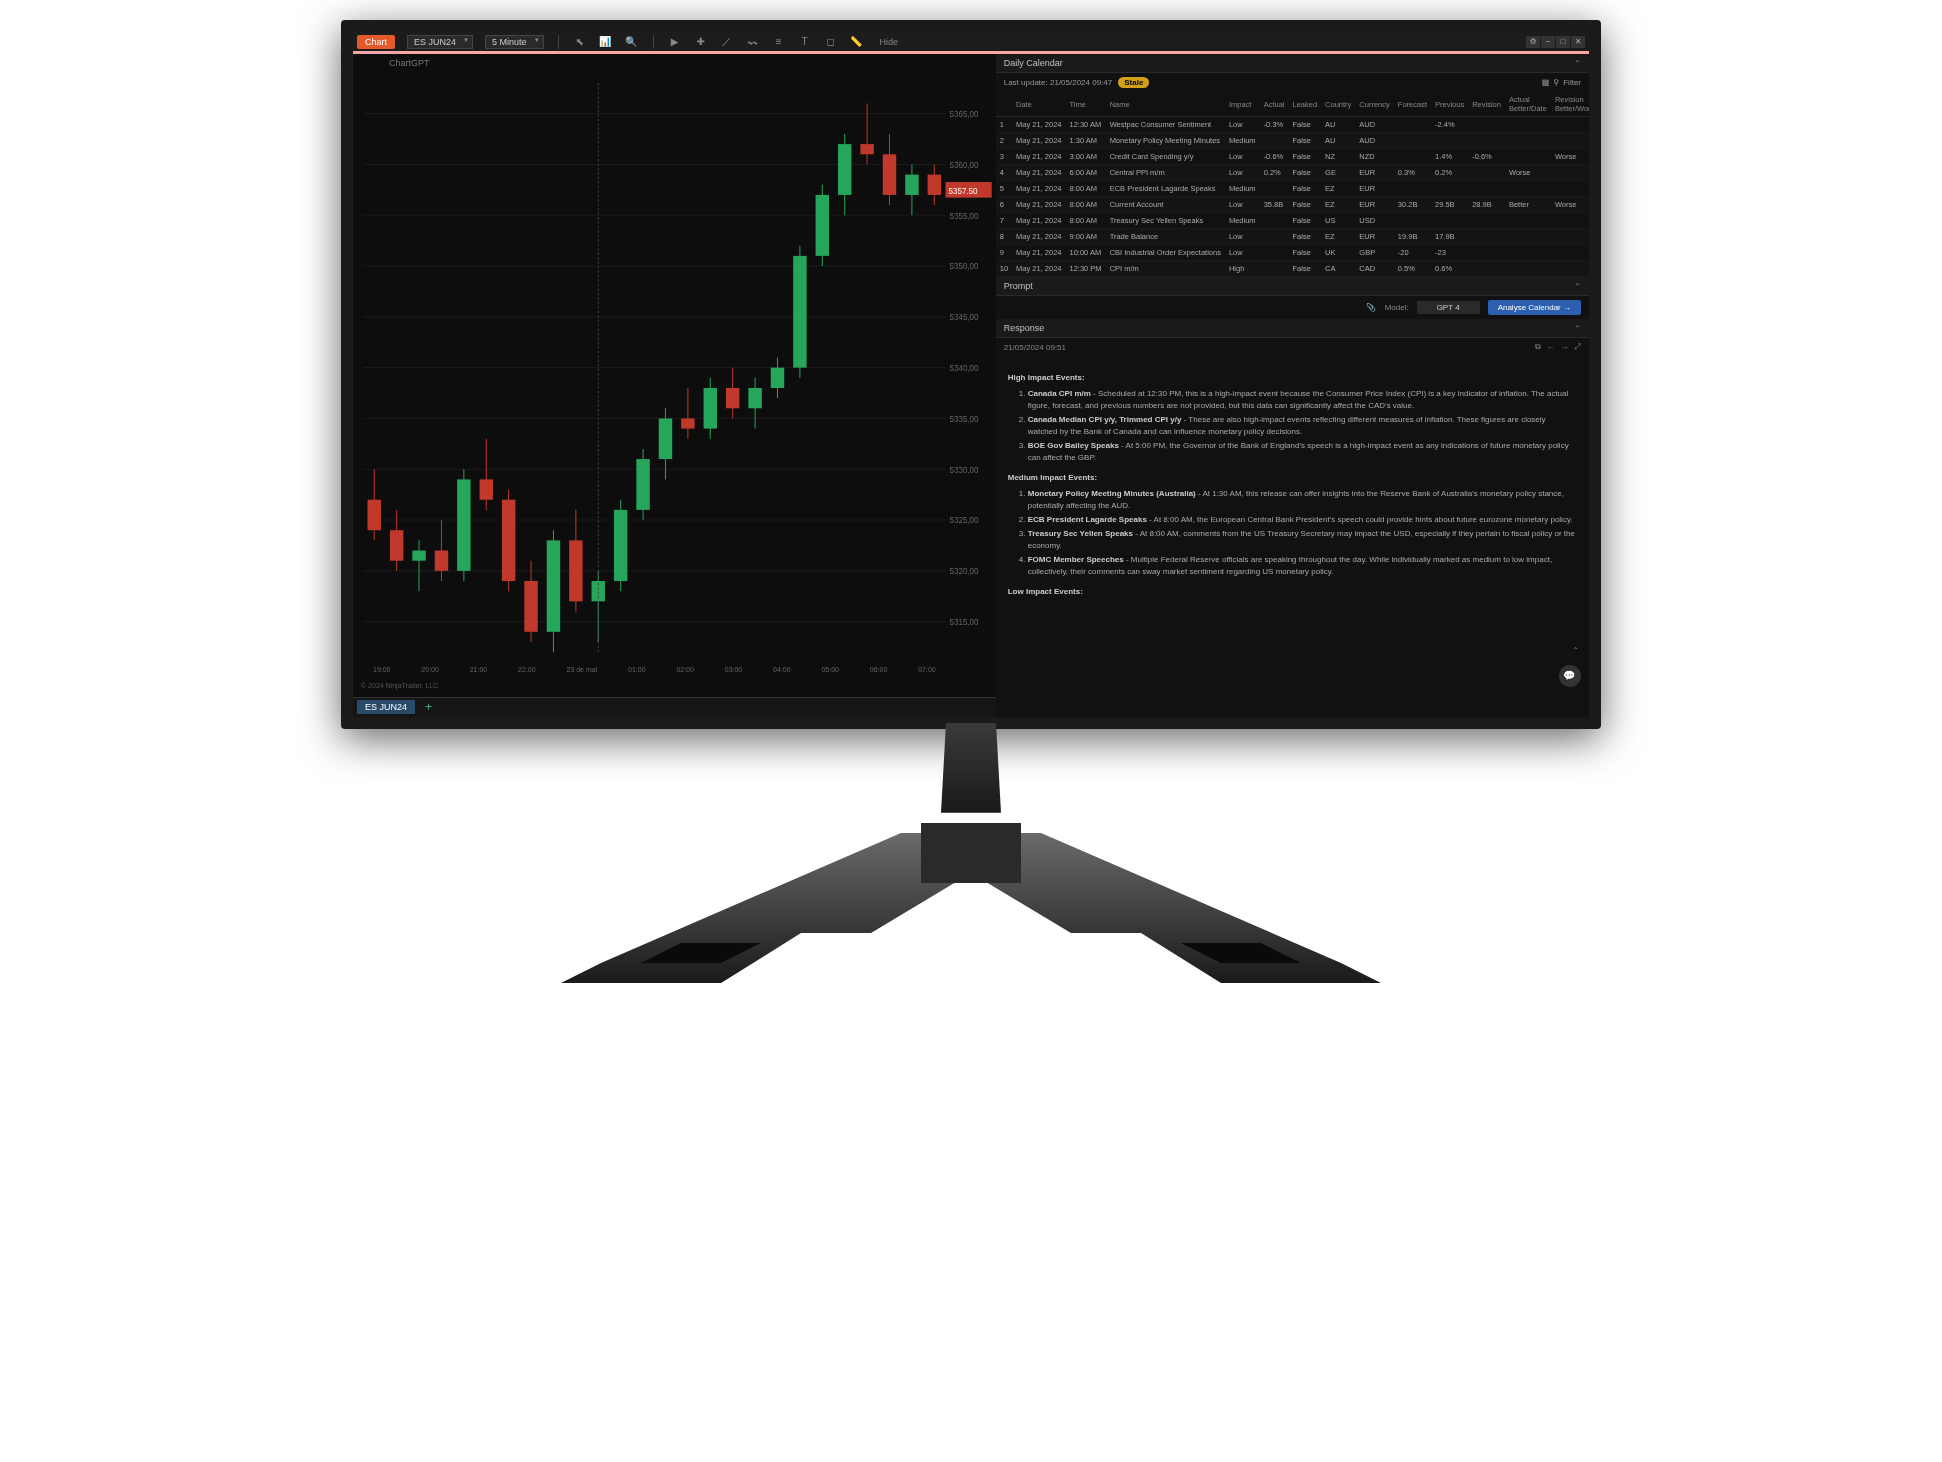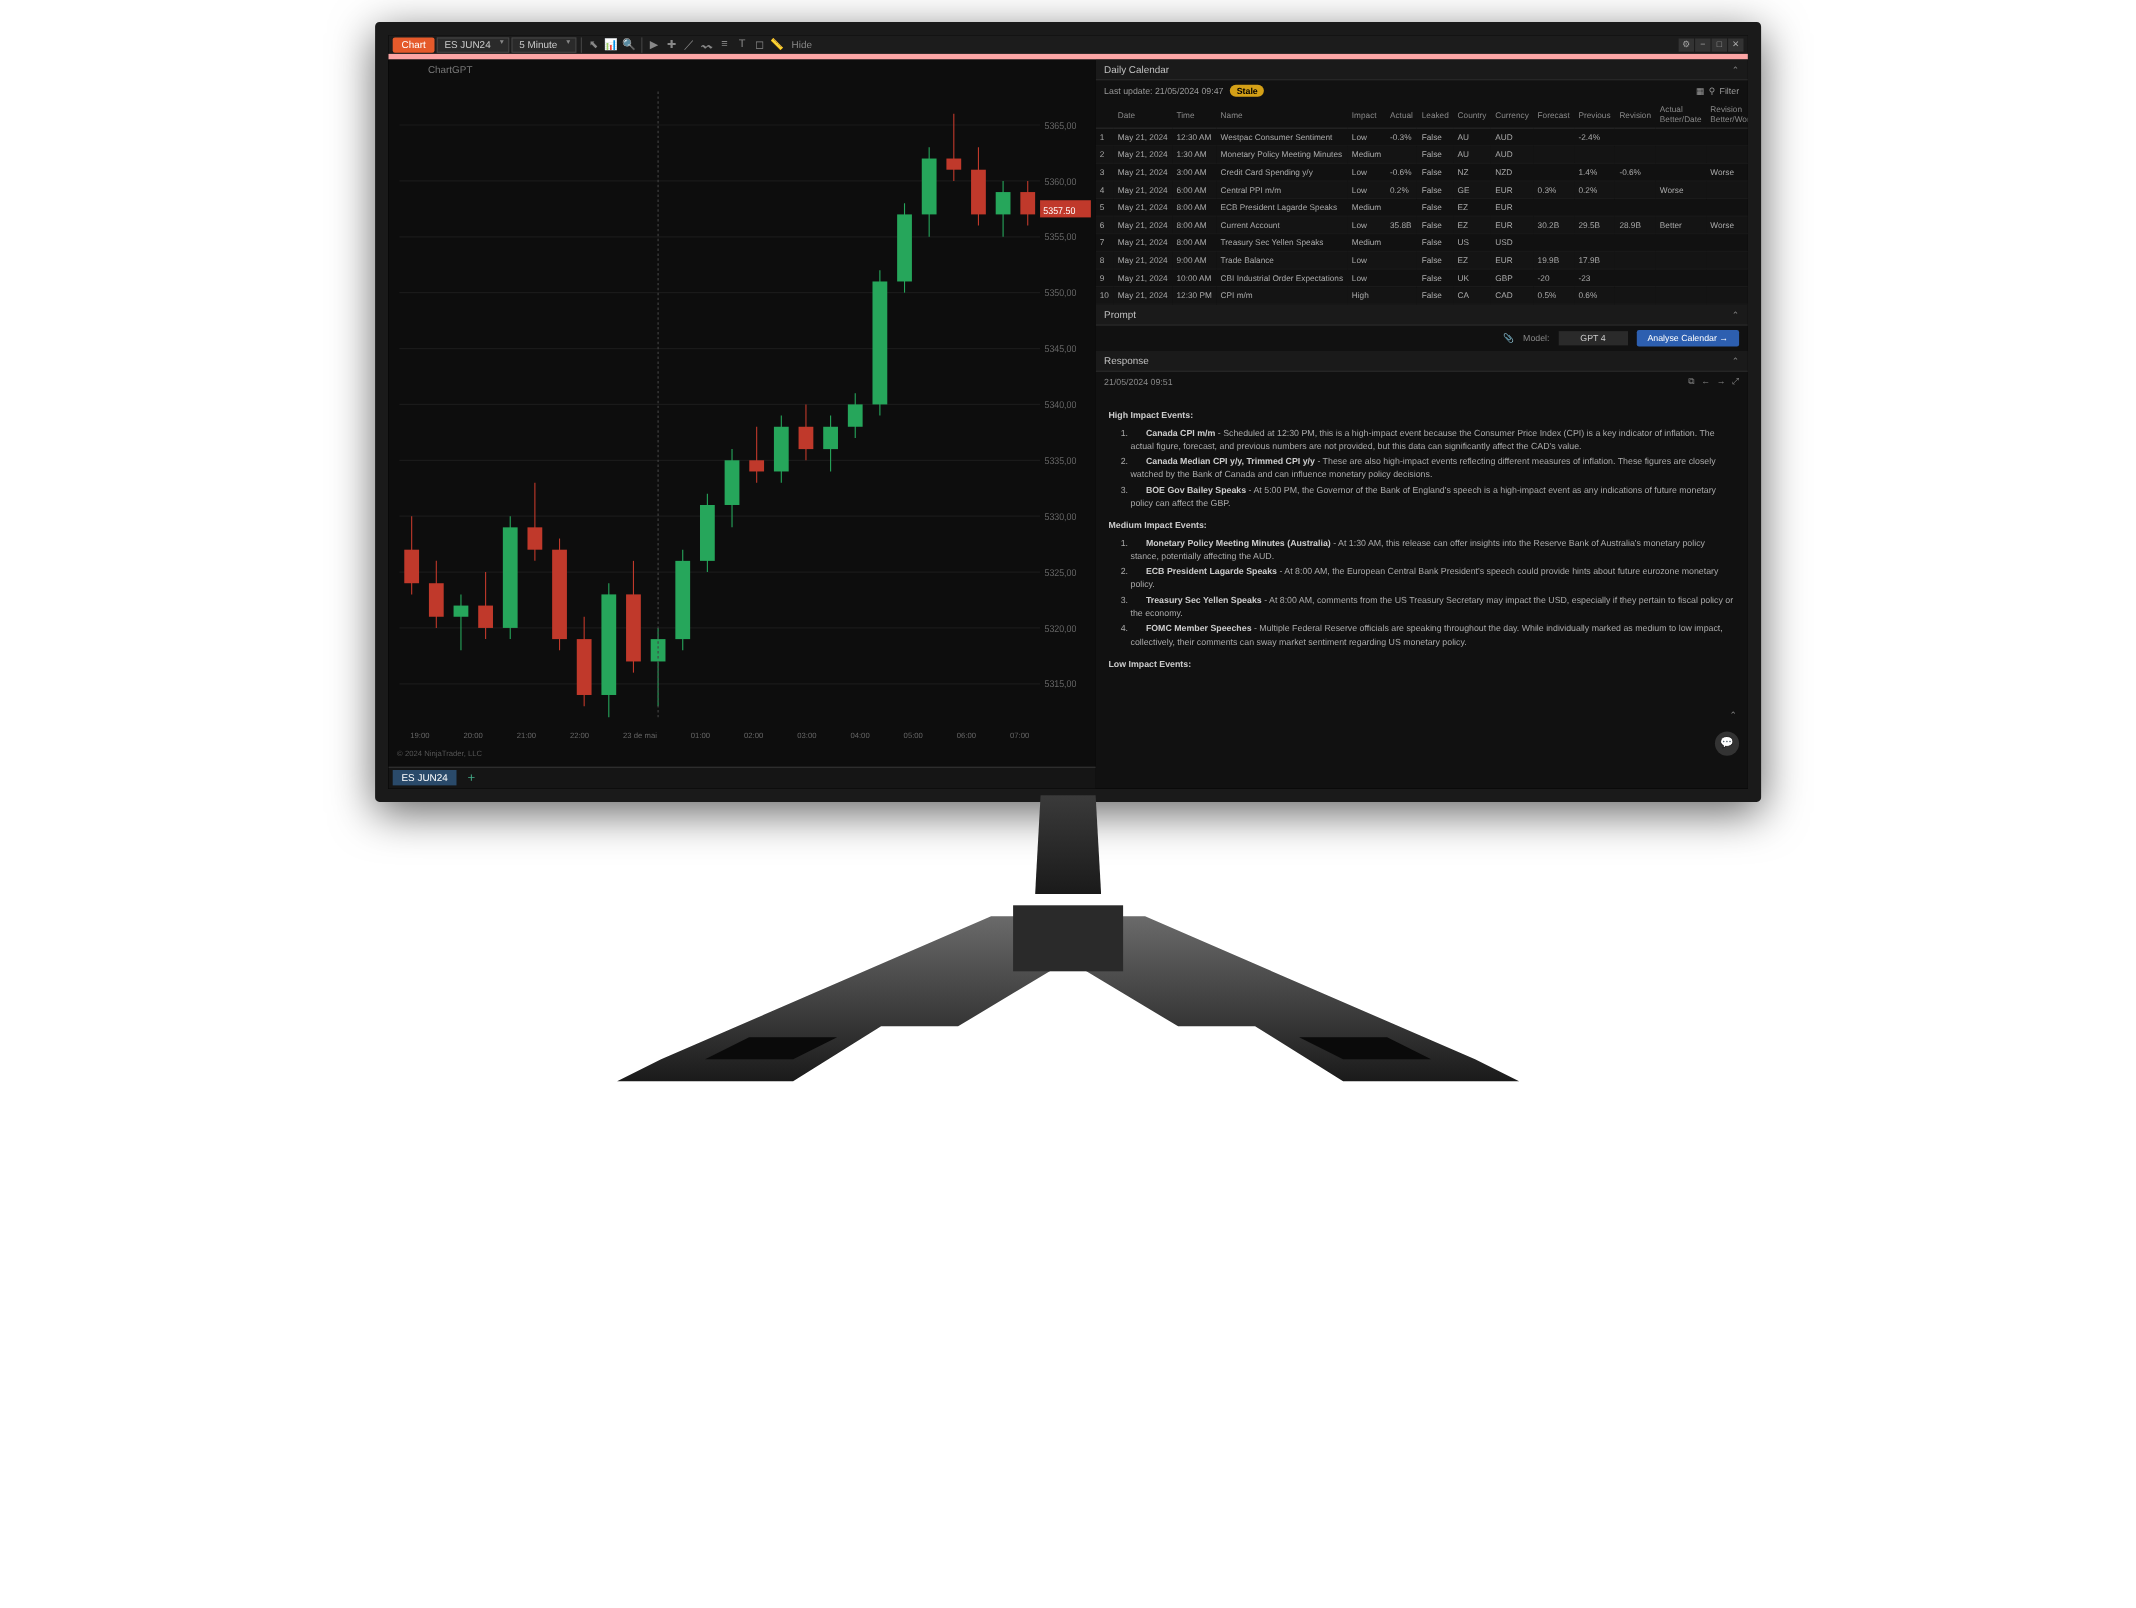--- a/index.html
+++ b/index.html
@@ -28,25 +28,25 @@
 .screen {
   width: 100%;
   height: 100%;
   background: #0a0a0a;
   display: flex;
   flex-direction: column;
 }
 .toolbar {
   height: 22px;
   background: #1c1c1c;
-  border-bottom: 5px solid #fca5a5;
+  border-bottom: 3px solid #fca5a5;
   display: flex;
   align-items: center;
   padding: 0 4px;
-  gap: 2px;
+  gap: 12px;
 }
 .badge-chart {
   background: #e55a2b;
   color: #fff;
   padding: 2px 8px;
   font-size: 9px;
   border-radius: 2px;
 }
 .sel { background: #2a2a2a; border: 1px solid #444; color: #ccc; font-size: 9px; padding: 1px 16px 1px 6px; position: relative; }
 .sel::after { content: "▼"; position: absolute; right: 3px; font-size: 6px; color: #888; }
@@ -85,21 +85,21 @@
 .prompt-footer { display: flex; align-items: center; justify-content: flex-end; gap: 8px; padding: 4px 8px; font-size: 8px; }
 .attach-ico { color: #888; }
 .model-lbl { color: #888; }
 .model-val { background: #2a2a2a; padding: 2px 20px; color: #ccc; }
 .analyse-btn { background: #2d5fb0; color: #fff; padding: 3px 10px; border-radius: 2px; cursor: pointer; }
 
 .response-head { display: flex; align-items: center; padding: 4px 8px; font-size: 8px; color: #888; gap: 8px; }
 .resp-controls { margin-left: auto; display: flex; gap: 6px; }
 .resp-ctrl { color: #888; cursor: pointer; }
 .response-body { flex: 1; overflow-y: auto; padding: 8px 12px; font-size: 8px; line-height: 1.5; color: #aaa; }
-.response-body b { color: #ccc; margin-left: 14px; }
+.response-body b { color: #ccc; }
 .response-body .sec-title { margin: 8px 0 4px; color: #ccc; font-weight: bold; }
 .response-body ol { margin-left: 20px; }
 .response-body li { margin: 2px 0; }
 .float-btn { position: absolute; bottom: 30px; right: 8px; width: 22px; height: 22px; border-radius: 50%; background: #333; color: #ccc; display: flex; align-items: center; justify-content: center; font-size: 10px; }
 .scroll-chev { position: absolute; right: 10px; bottom: 60px; color: #888; }
 
 .stand { display: flex; flex-direction: column; align-items: center; margin-top: -6px; }
 .neck { width: 100px; height: 90px; background: linear-gradient(180deg, #3a3a3a, #1a1a1a); clip-path: polygon(25% 0, 75% 0, 80% 100%, 20% 100%); }
 .base { width: 900px; height: 180px; position: relative; }
 .base svg { width: 100%; height: 100%; }

